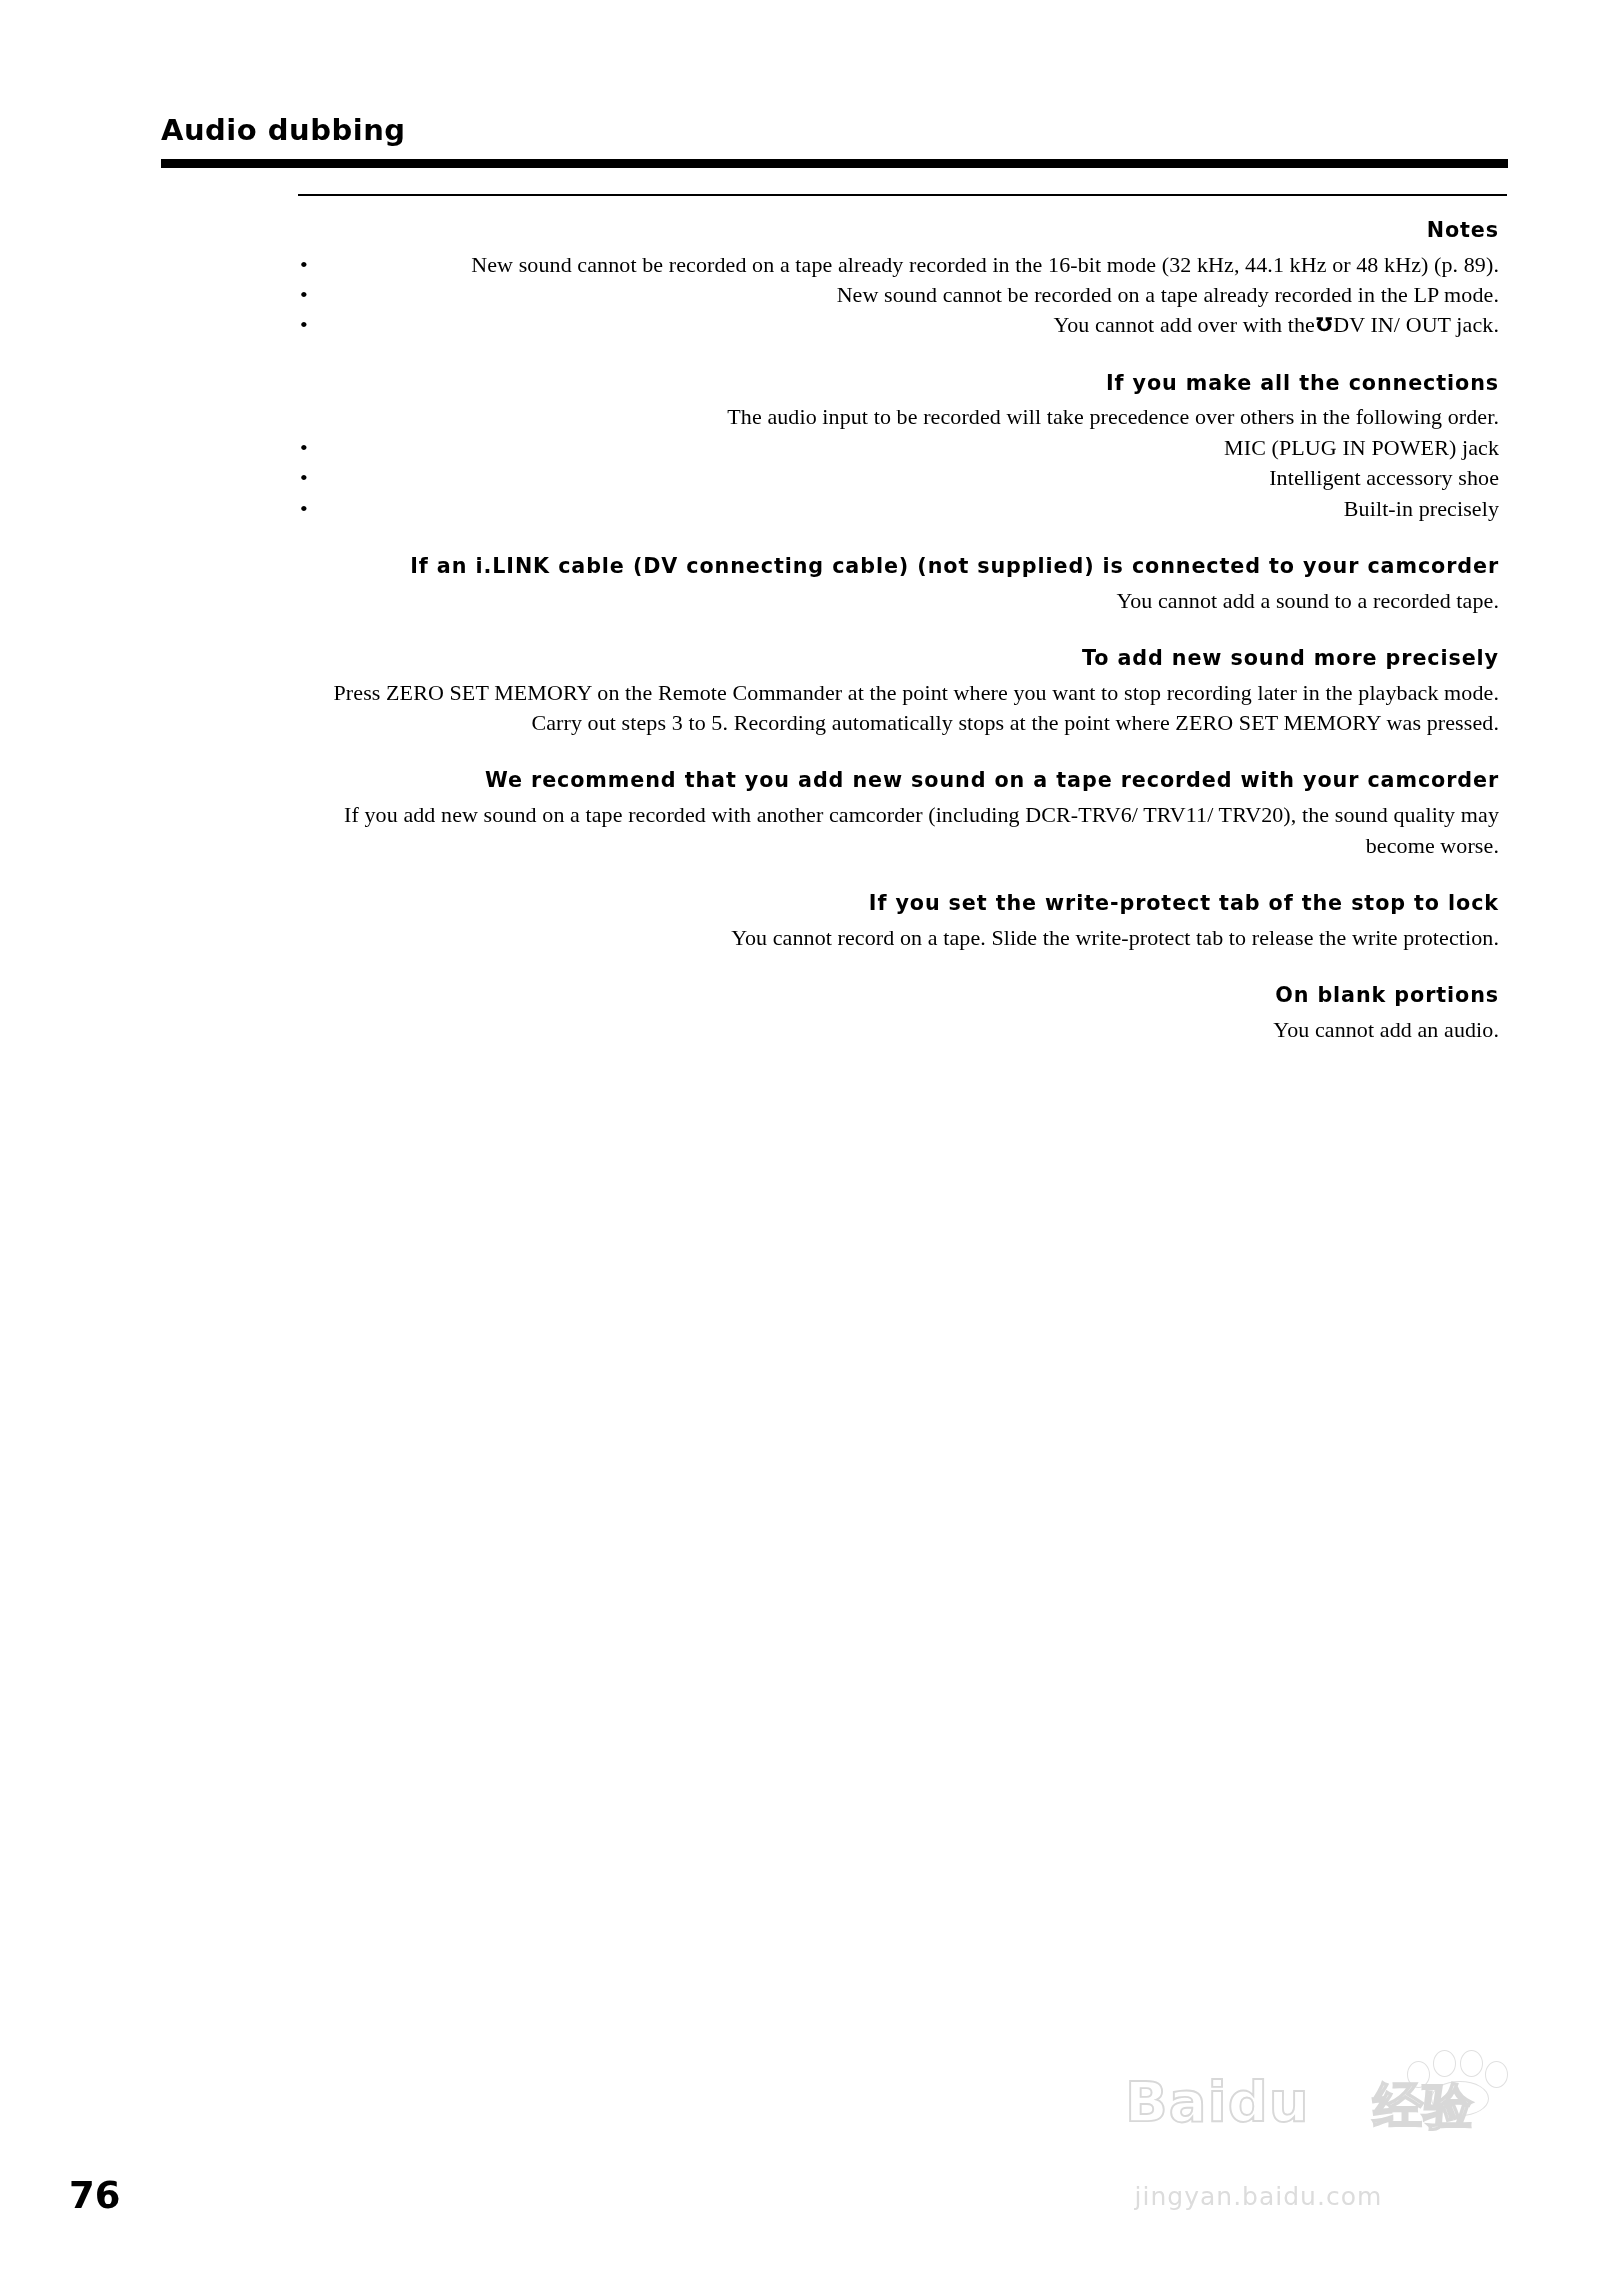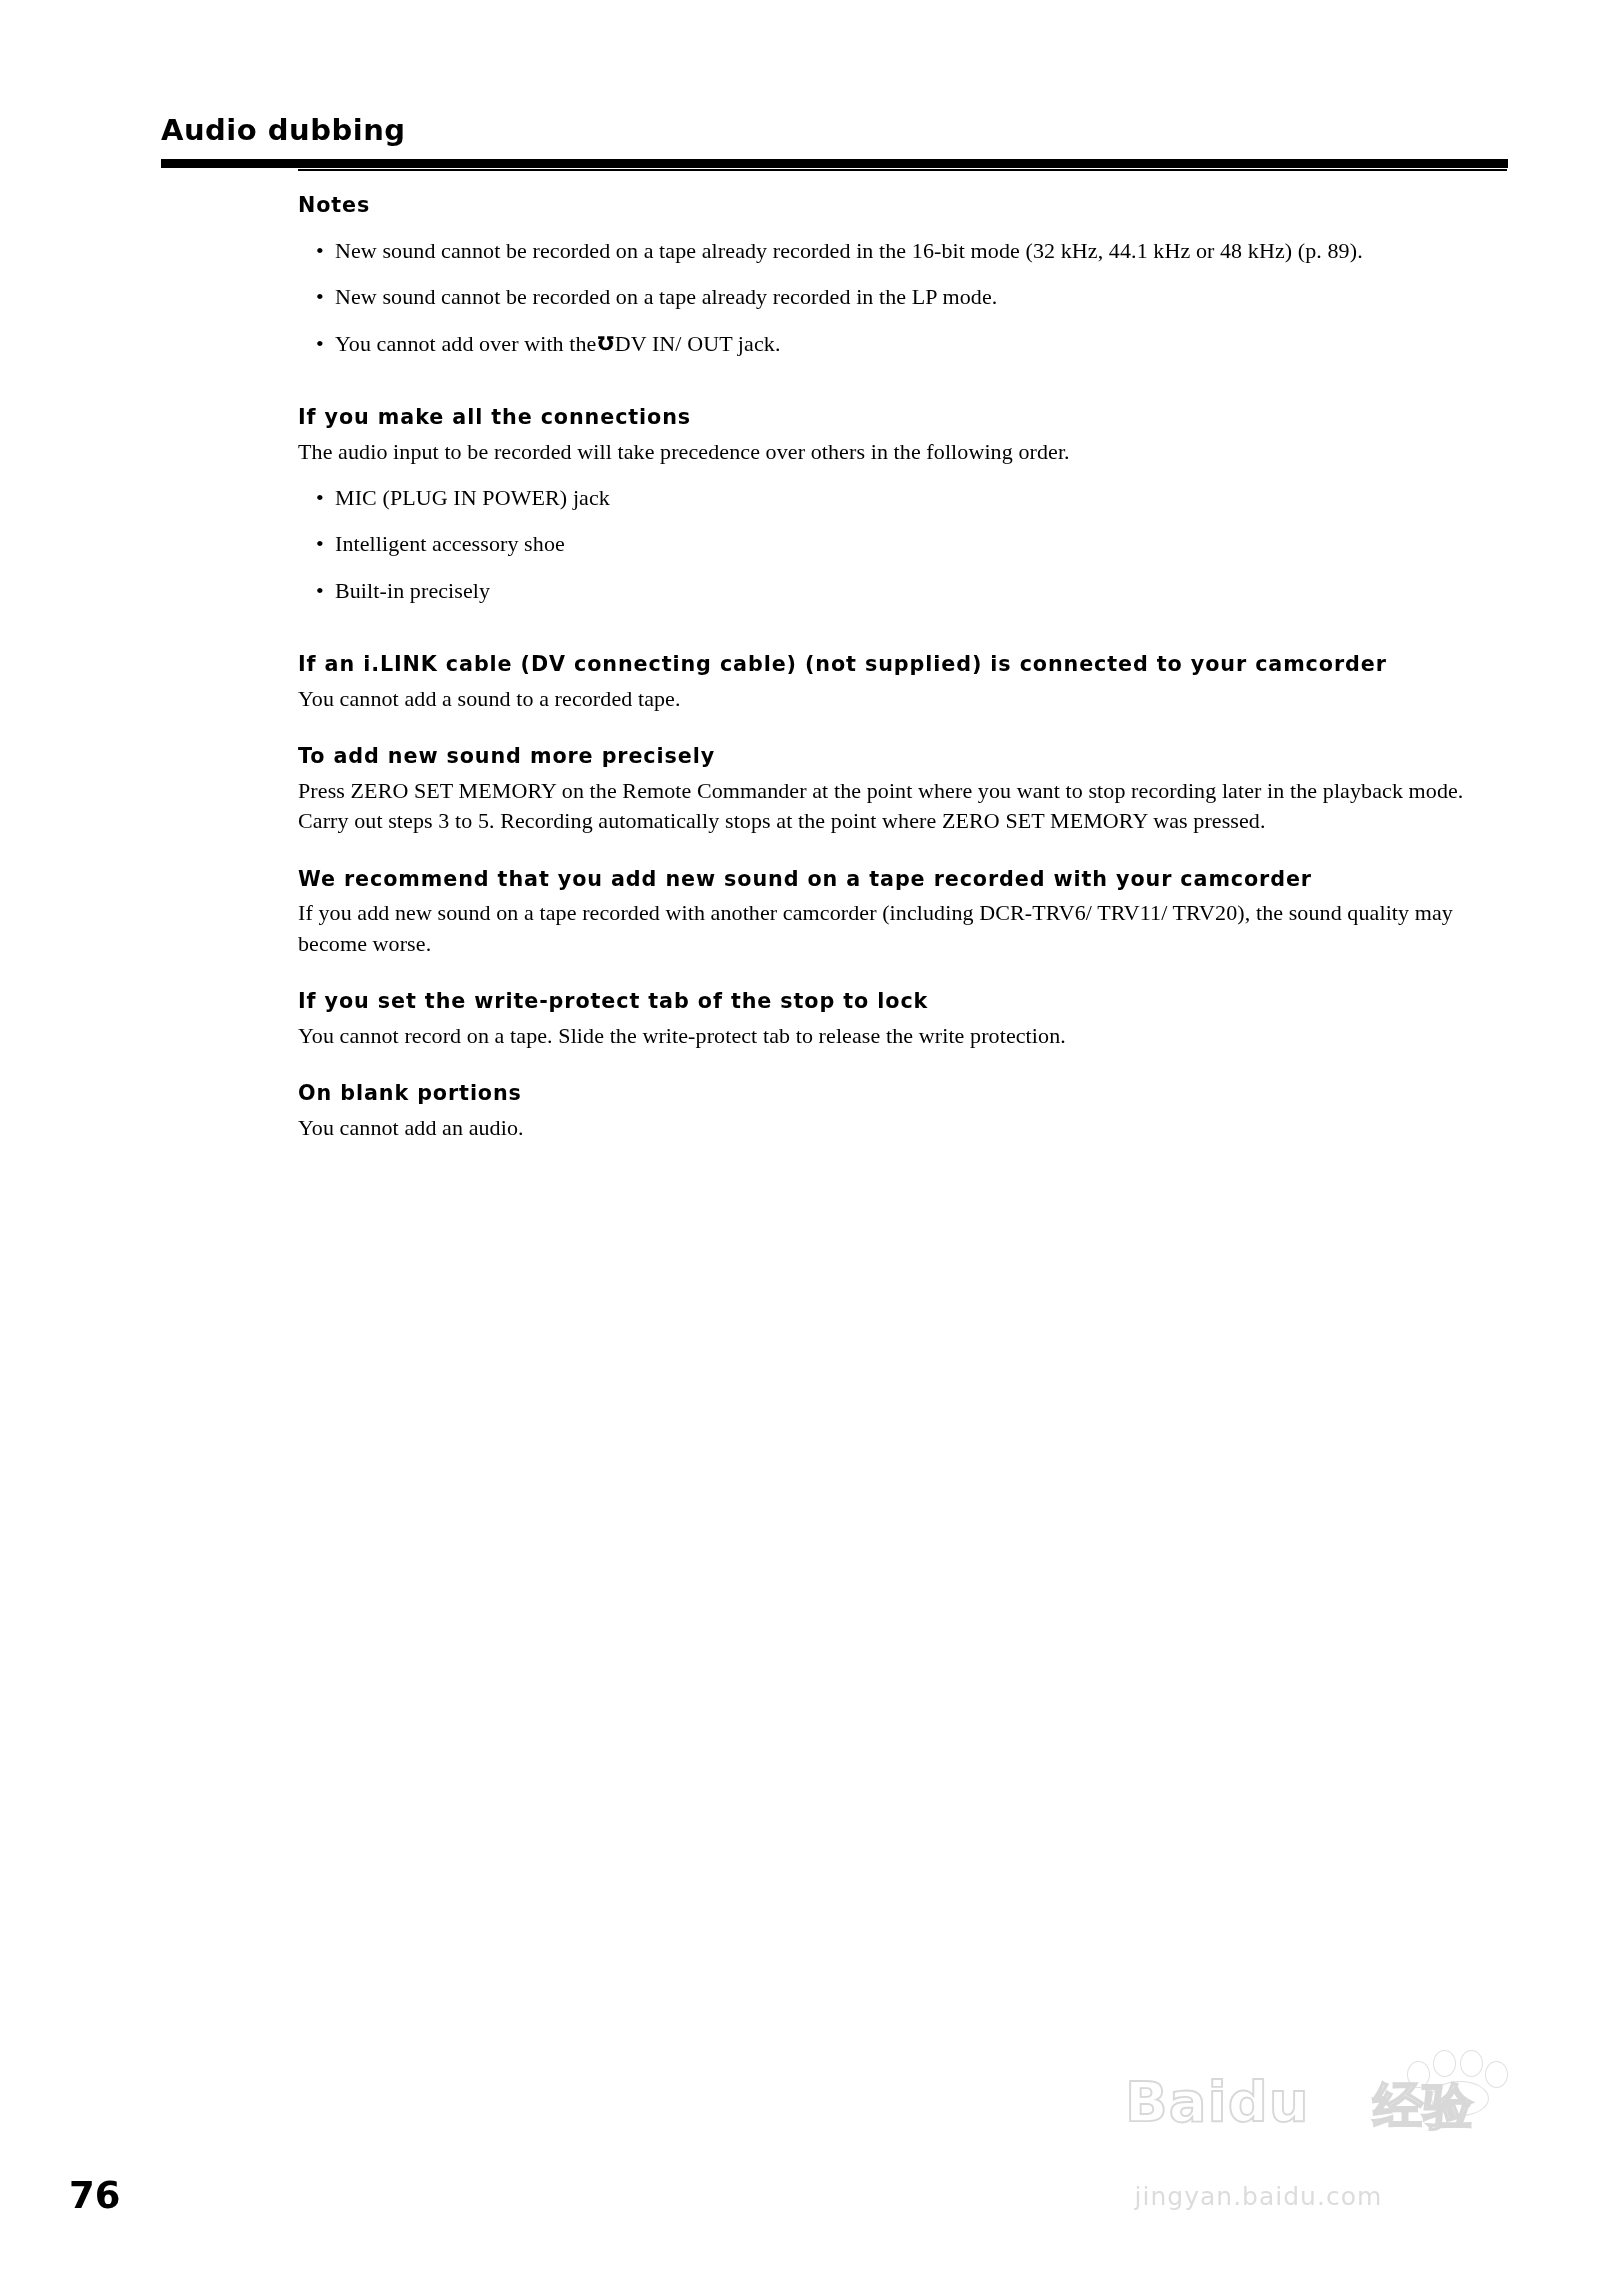--- a/index.html
+++ b/index.html
@@ -41,22 +41,23 @@
     top: 159px;
     width: 1347px;
     height: 8.6px;
     background: #000;
   }
 
   
   .content {
     position: absolute;
     left: 298px;
-    top: 169px;
+    top: 194px;
     width: 1201px;
+    text-align: right;
   }
   .thin-rule {
     width: 1209px;
     height: 1.9px;
     background: #000;
     margin: 0 0 21px 0;
   }
 
   h2.sub {
     font-family: "DejaVu Sans", sans-serif;
@@ -78,21 +79,21 @@
     margin: 0;
     padding: 0;
   }
   ul.bullets li {
     font-family: "Liberation Serif", serif;
     font-size: 22px;
     line-height: 1.38;
     letter-spacing: 0.1px;
     padding-left: 21px;
     position: relative;
-    margin: 16px;
+    margin: 0;
   }
   ul.bullets li::before {
     content: "\2022";
     position: absolute;
     left: 1.9px;
     top: 0;
   }
   .gap-lg { height: 29px; }
 
   .ilink-glyph {

